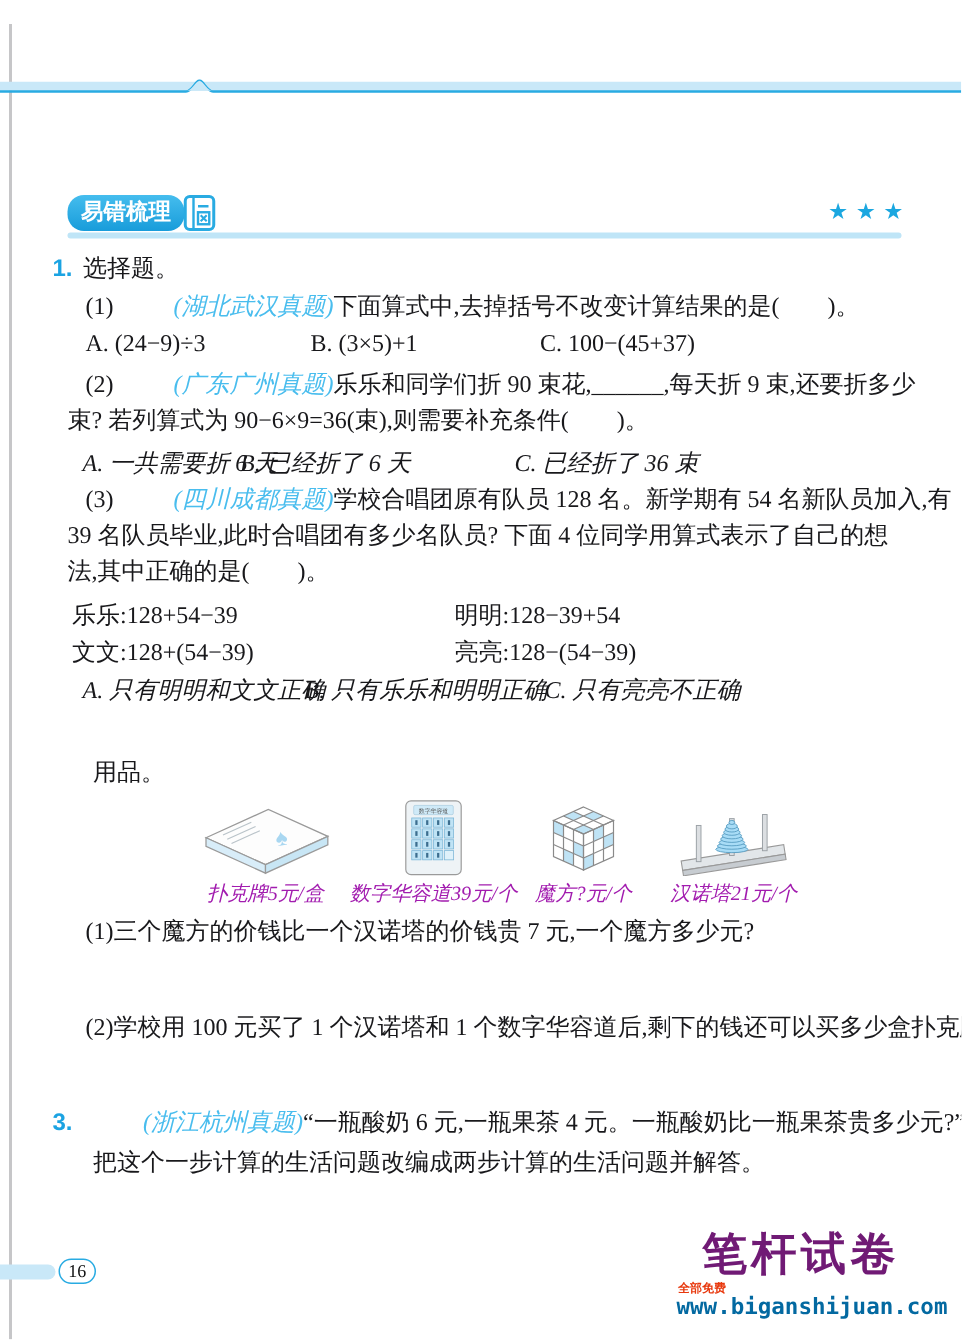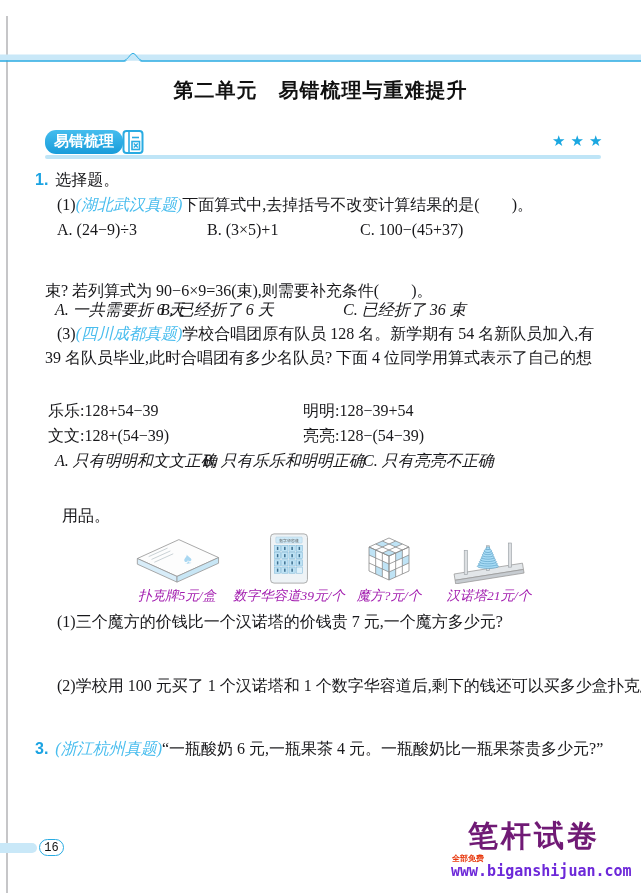--- a/index.html
+++ b/index.html
@@ -12,50 +12,49 @@
          letter-spacing:1px;color:#111;}
   .badge{position:absolute;left:45px;top:130px;background:linear-gradient(#45bdee,#189cda);
          color:#fff;font-family:"Liberation Sans",sans-serif;font-weight:bold;font-size:15px;
          padding:2px 9px 3px 9px;border-radius:11px;}
   .book-ic{position:absolute;left:121px;top:129px;}
   .stars{position:absolute;left:552px;top:132px;color:#1ba7e0;font-size:15px;
          letter-spacing:5px;font-family:"DejaVu Sans",sans-serif;}
   .rule{position:absolute;left:45px;top:155px;width:556px;height:4px;background:#bfe5f7;border-radius:2px;}
   .line{position:absolute;font-size:16px;line-height:21px;white-space:nowrap;}
   .qnum{color:#1ba3e2;font-family:"Liberation Sans",sans-serif;font-weight:bold;margin-right:7px;}
-  .tag{color:#49bdee;font-style:italic;}
+  .tag{color:#49bdee;font-style:italic;padding-left:40px;}
   .kai{font-style:italic;}
   .opt{position:absolute;top:0;}
   .fig{position:absolute;top:533px;height:72px;display:flex;flex-direction:column;
        align-items:center;justify-content:flex-end;}
   .caption{font-size:13.5px;font-style:italic;white-space:nowrap;margin-top:3px;color:#a21caf;}
   .page-tab{position:absolute;left:0;top:843px;width:37px;height:10px;background:#c9e8f8;border-radius:0 6px 6px 0;}
   .page-pill{position:absolute;left:39px;top:839px;width:23px;height:15px;border:1.5px solid #29abe2;
              border-radius:9px;display:flex;align-items:center;justify-content:center;
-             font-family:Liberation Mono, monospace;font-size:12px;color:#111;background:#fff;}
+             font-family:Liberation Serif, serif;font-size:12px;color:#111;background:#fff;}
   .wm-brand{position:absolute;left:468px;top:816px;font-size:30px;font-weight:bold;letter-spacing:3px;color:#701a75;}
   .wm-note{position:absolute;left:452px;top:853px;font-size:8px;color:#e8380d;
            font-family:Liberation Sans, sans-serif;font-weight:bold;}
   .wm-url{position:absolute;left:451px;top:862px;font-size:15px;font-weight:bold;
-          font-family:"DejaVu Sans Mono",monospace;color:#6d28d9;}
+          font-family:"DejaVu Sans Mono",monospace;color:#0369a1;}
 </style>
 </head>
 <body>
 
 <div class="page">
 
   <div class="left-edge"></div>
 
   <svg class="top-band" width="641" height="12" viewBox="0 0 641 12">
     <rect x="0" y="1.5" width="641" height="6" fill="#c9e8f8"></rect>
     <path d="M0,8 H124 C128,8 130,1.5 133,0.5 C136,1.5 138,8 142,8 H641" fill="none" stroke="#29abe2" stroke-width="1.6"></path>
     <path d="M124,7.5 C128,7.5 130,1.5 133,0.8 C136,1.5 138,7.5 142,7.5 Z" fill="#c9e8f8"></path>
   </svg>
 
-  <h1 class="title">第二单元　易错梳理与重难提升</h1>
 
   <span class="badge">易错梳理</span>
 
   <svg class="book-ic" width="24" height="26" viewBox="0 0 24 26">
     <rect x="2.5" y="2" width="19" height="22" rx="3" fill="#fff" stroke="#29abe2" stroke-width="2"></rect>
     <line x1="8" y1="2.5" x2="8" y2="23.5" stroke="#29abe2" stroke-width="1.6"></line>
     <line x1="11" y1="8.5" x2="18" y2="8.5" stroke="#29abe2" stroke-width="1.6"></line>
     <rect x="11" y="12.5" width="7.5" height="8" fill="none" stroke="#29abe2" stroke-width="1.6"></rect>
     <line x1="12.8" y1="14.5" x2="16.8" y2="18.5" stroke="#29abe2" stroke-width="1.4"></line>
     <line x1="16.8" y1="14.5" x2="12.8" y2="18.5" stroke="#29abe2" stroke-width="1.4"></line>
@@ -70,31 +69,35 @@
 
   <div class="line" style="top:194px;left:57px">
     <span>(1)</span><span class="tag">(湖北武汉真题)</span><span>下面算式中,去掉括号不改变计算结果的是(　　)。</span>
   </div>
   <div class="line" style="top:219px;left:57px;width:560px">
     <span class="opt" style="left:0">A. (24−9)÷3</span>
     <span class="opt" style="left:150px">B. (3×5)+1</span>
     <span class="opt" style="left:303px">C. 100−(45+37)</span>
   </div>
 
-  <div class="line" style="top:280px;left:45px">束? 若列算式为 90−6×9=36(束),则需要补充条件(　　)。</div>
+  <div class="line" style="top:246px;left:57px">
+    <span>(2)</span><span class="tag">(广东广州真题)</span><span>乐乐和同学们折 90 束花,______,每天折 9 束,还要折多少</span>
+  </div>
+  <div class="line" style="top:270px;left:45px">束? 若列算式为 90−6×9=36(束),则需要补充条件(　　)。</div>
   <div class="line kai" style="top:299px;left:55px;width:560px">
     <span class="opt" style="left:0">A. 一共需要折 6 天</span>
     <span class="opt" style="left:105px">B. 已经折了 6 天</span>
     <span class="opt" style="left:288px">C. 已经折了 36 束</span>
   </div>
 
   <div class="line" style="top:323px;left:57px">
     <span>(3)</span><span class="tag">(四川成都真题)</span><span>学校合唱团原有队员 128 名。新学期有 54 名新队员加入,有</span>
   </div>
   <div class="line" style="top:347px;left:45px">39 名队员毕业,此时合唱团有多少名队员? 下面 4 位同学用算式表示了自己的想</div>
+  <div class="line" style="top:371px;left:45px">法,其中正确的是(　　)。</div>
 
   <div class="line" style="top:400px;left:48px;width:560px">
     <span class="opt" style="left:0">乐乐:128+54−39</span>
     <span class="opt" style="left:255px">明明:128−39+54</span>
   </div>
   <div class="line" style="top:425px;left:48px;width:560px">
     <span class="opt" style="left:0">文文:128+(54−39)</span>
     <span class="opt" style="left:255px">亮亮:128−(54−39)</span>
   </div>
   <div class="line kai" style="top:450px;left:55px;width:560px">
@@ -222,20 +225,21 @@
     </svg>
     <div class="caption">汉诺塔21元/个</div>
   </div>
 
   <div class="line" style="top:611px;left:57px">(1)三个魔方的价钱比一个汉诺塔的价钱贵 7 元,一个魔方多少元?</div>
   <div class="line" style="top:675px;left:57px">(2)学校用 100 元买了 1 个汉诺塔和 1 个数字华容道后,剩下的钱还可以买多少盒扑克牌?</div>
 
   <div class="line" style="top:738px;left:35px">
     <span class="qnum">3.</span><span class="tag">(浙江杭州真题)</span><span>“一瓶酸奶 6 元,一瓶果茶 4 元。一瓶酸奶比一瓶果茶贵多少元?”</span>
   </div>
+  <div class="line" style="top:765px;left:62px">把这个一步计算的生活问题改编成两步计算的生活问题并解答。</div>
 
   <div class="page-tab"></div>
   <div class="page-pill">16</div>
   <div class="wm-brand">笔杆试卷</div>
   <div class="wm-note">全部免费</div>
   <div class="wm-url">www.biganshijuan.com</div>
 
 </div>
 
 </body></html>

